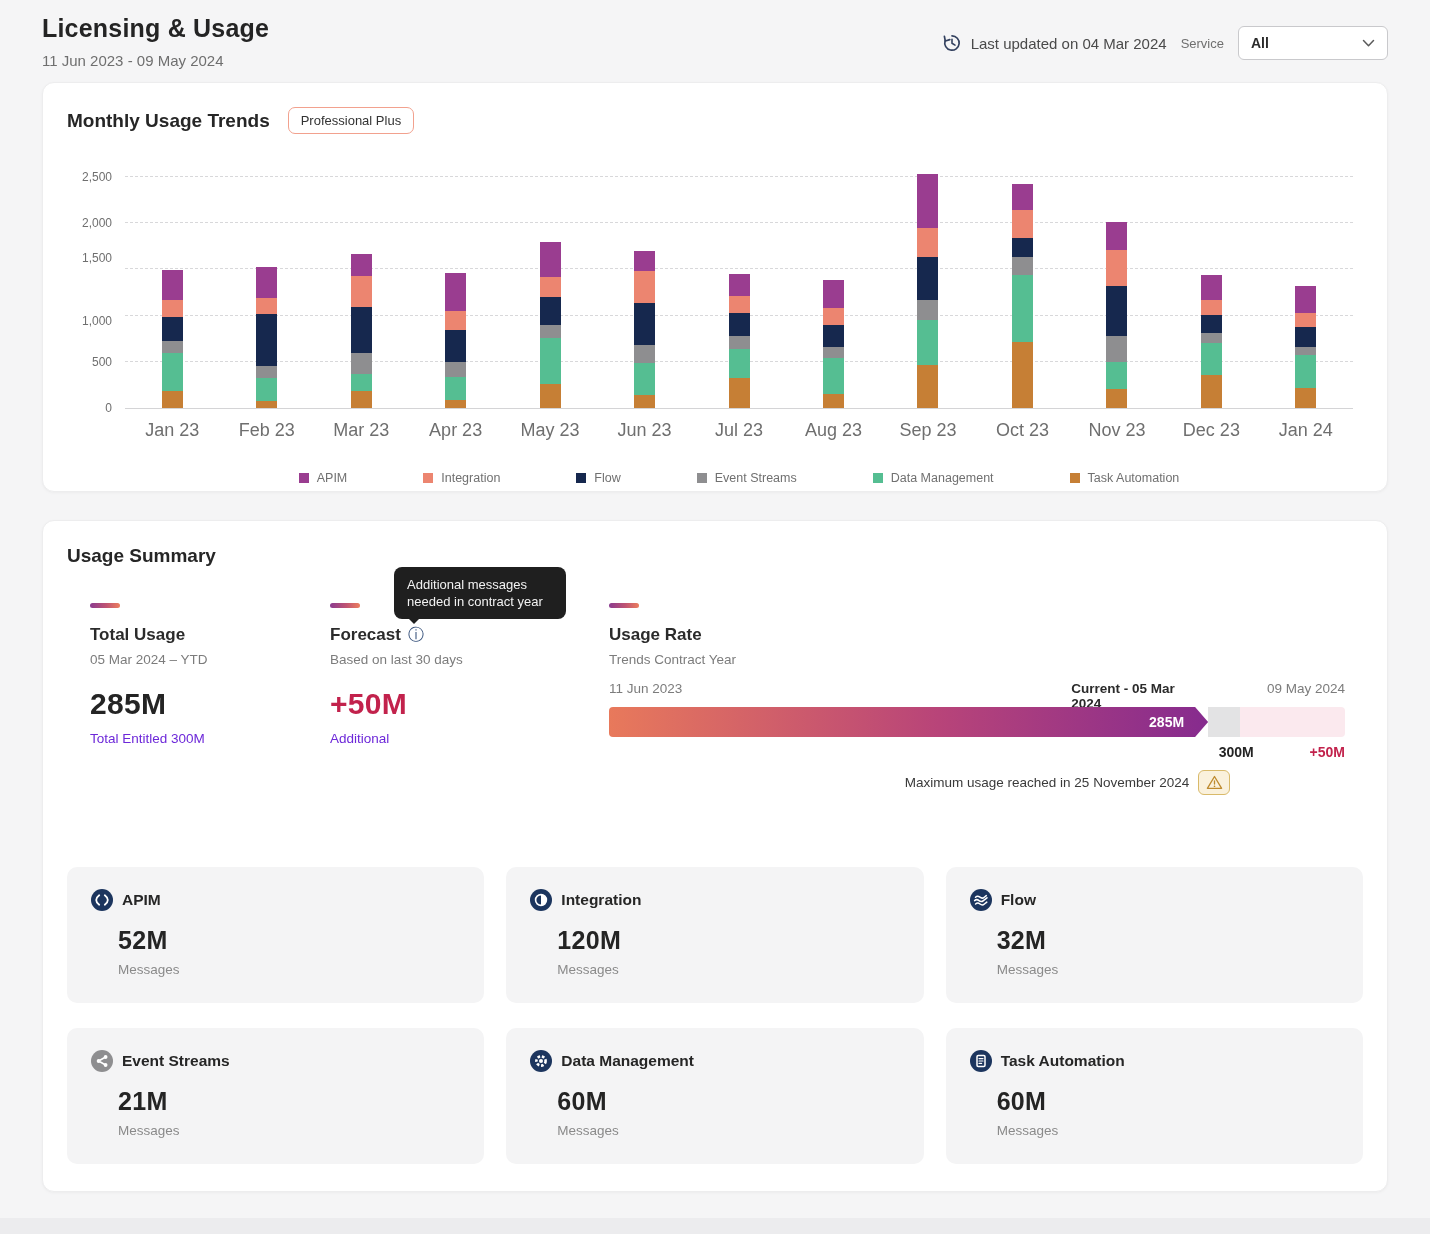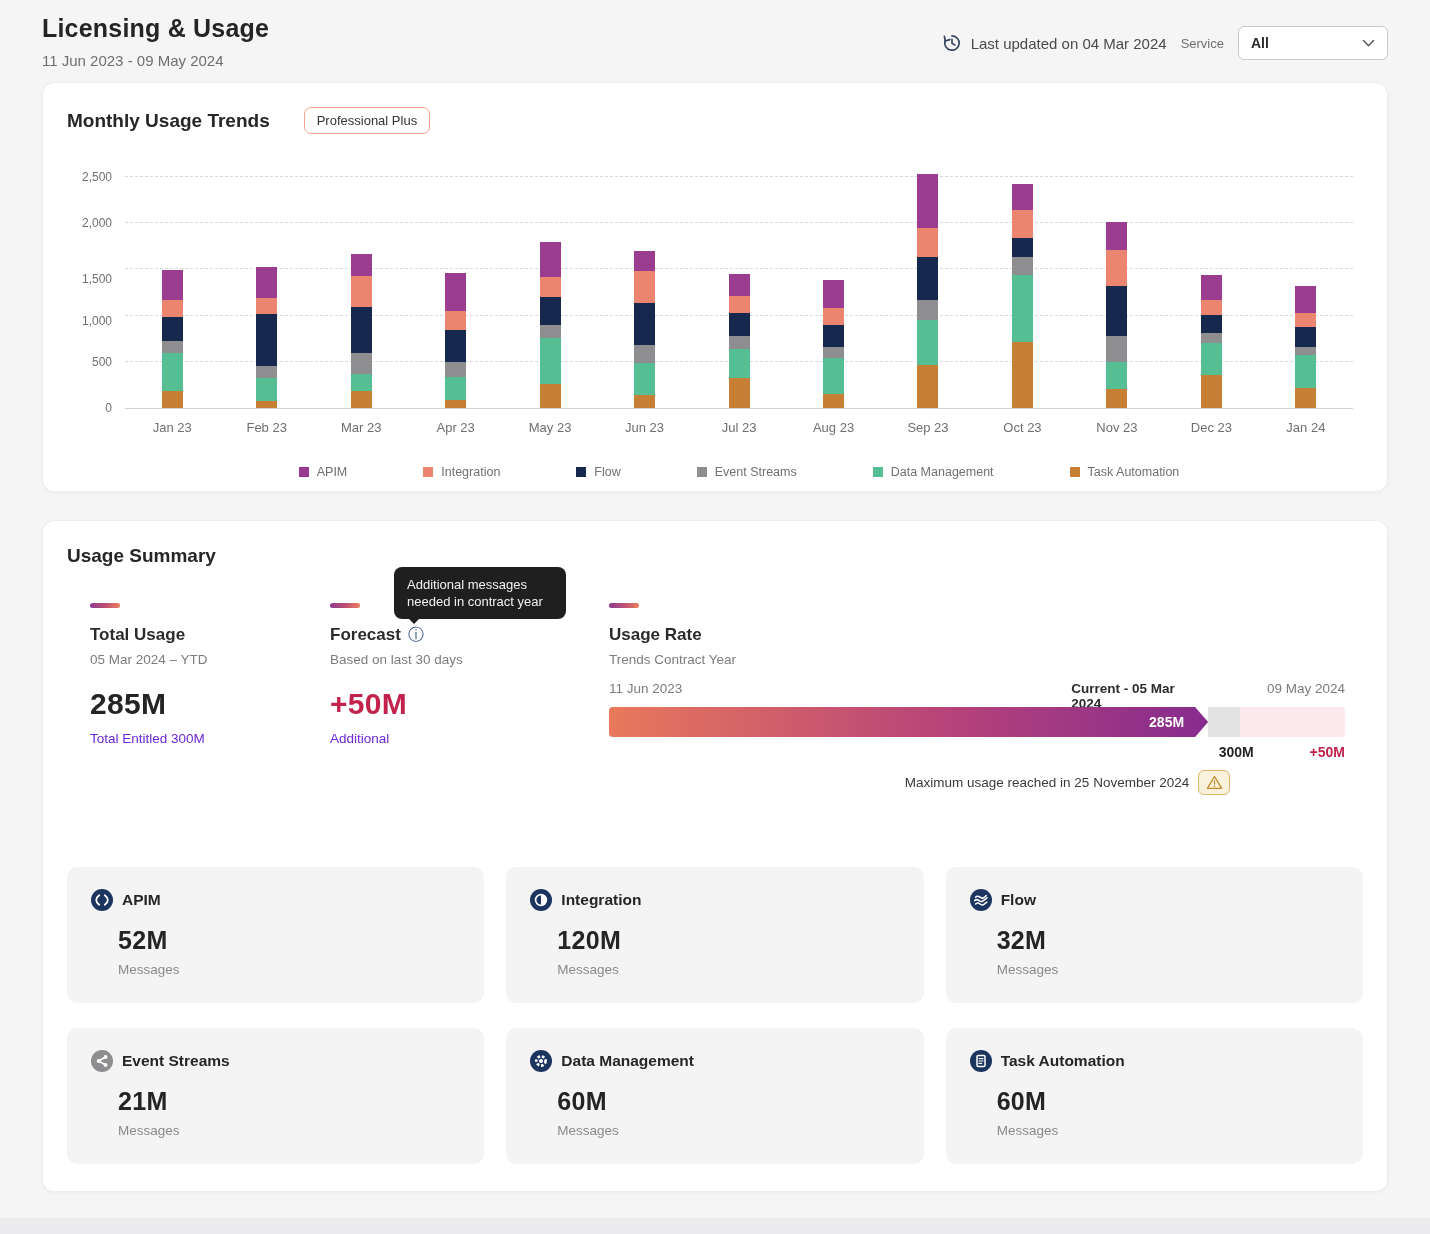--- a/index.html
+++ b/index.html
@@ -23,36 +23,36 @@
     font-size:14px; font-weight:700; color:#2B2B2B; cursor:pointer;
   }
 
   
   .card { background:#fff; border:1px solid #EDEDEE; border-radius:12px;
           box-shadow:0 1px 3px rgba(0,0,0,.04); }
   .card-trends { margin-top:13px; padding:24px; height:410px; }
   .card-summary { margin-top:28px; padding:24px; height:672px; }
   .card-h { font-size:19px; font-weight:700; color:#262626; }
 
-  .trends-titlerow { display:flex; align-items:center; gap:34px; }
+  .trends-titlerow { display:flex; align-items:center; gap:18px; }
   .badge-plan { border:1.5px solid #F2A18E; border-radius:7px; padding:5px 12px;
                 font-size:13px; color:#333; background:#fff; }
 
   
   .chart-wrap { margin:30px 10px 0 58px; position:relative; }
   .chart-plot { position:relative; height:245px; border-bottom:1px solid #D4D4D6;
                 display:flex; }
   .gridline { position:absolute; left:0; right:0; border-top:1px dashed #D8D8DA; }
   .y-label { position:absolute; right:calc(100% + 13px); font-size:12px; color:#6F6F6F;
              transform:translateY(50%); white-space:nowrap; }
   .chart-col { flex:1; display:flex; justify-content:center; align-items:flex-end; height:100%; z-index:1; }
   .bar { width:21px; display:flex; flex-direction:column-reverse; }
   .bar span { display:block; width:100%; }
   .x-row { display:flex; margin-top:11px; }
-  .x-lab { flex:1; text-align:center; font-size:13px; color:#6F6F6F; }
+  .x-lab { flex:1; text-align:center; font-size:18px; color:#6F6F6F; }
   .legend { display:flex; justify-content:center; gap:76px; margin-top:30px; }
   .leg-item { display:flex; align-items:center; gap:8px; font-size:12.5px; color:#707070; cursor:pointer; }
   .leg-swatch { width:10px; height:10px; display:inline-block; }
 
   
   .sum-row { display:flex; margin-top:36px; }
   .sum-col1 { width:263px; padding-left:23px; }
   .sum-col2 { width:279px; position:relative; }
   .sum-col3 { flex:1; }
   .dash { width:30px; height:5px; border-radius:3px;
@@ -145,21 +145,21 @@
     </div>
 
     <div class="chart-wrap">
       <div class="chart-plot">
           <div class="y-label" style="bottom: 0px;">0</div>
           <div class="gridline" style="bottom: 46.2px;"></div>
           <div class="y-label" style="bottom: 46.2px;">500</div>
           <div class="gridline" style="bottom: 92.4px;"></div>
           <div class="y-label" style="bottom: 87px;">1,000</div>
           <div class="gridline" style="bottom: 138.6px;"></div>
-          <div class="y-label" style="bottom: 129px;">1,500</div>
+          <div class="y-label" style="bottom: 150px;">1,500</div>
           <div class="gridline" style="bottom: 184.8px;"></div>
           <div class="y-label" style="bottom: 184.8px;">2,000</div>
           <div class="gridline" style="bottom: 231px;"></div>
           <div class="y-label" style="bottom: 231px;">2,500</div>
           <div class="chart-col">
             <div class="bar">
               <span style="height: 16.6px; background: rgb(198, 127, 53);"></span>
               <span style="height: 38.8px; background: rgb(85, 190, 146);"></span>
               <span style="height: 12px; background: rgb(142, 142, 144);"></span>
               <span style="height: 24px; background: rgb(22, 40, 78);"></span>

